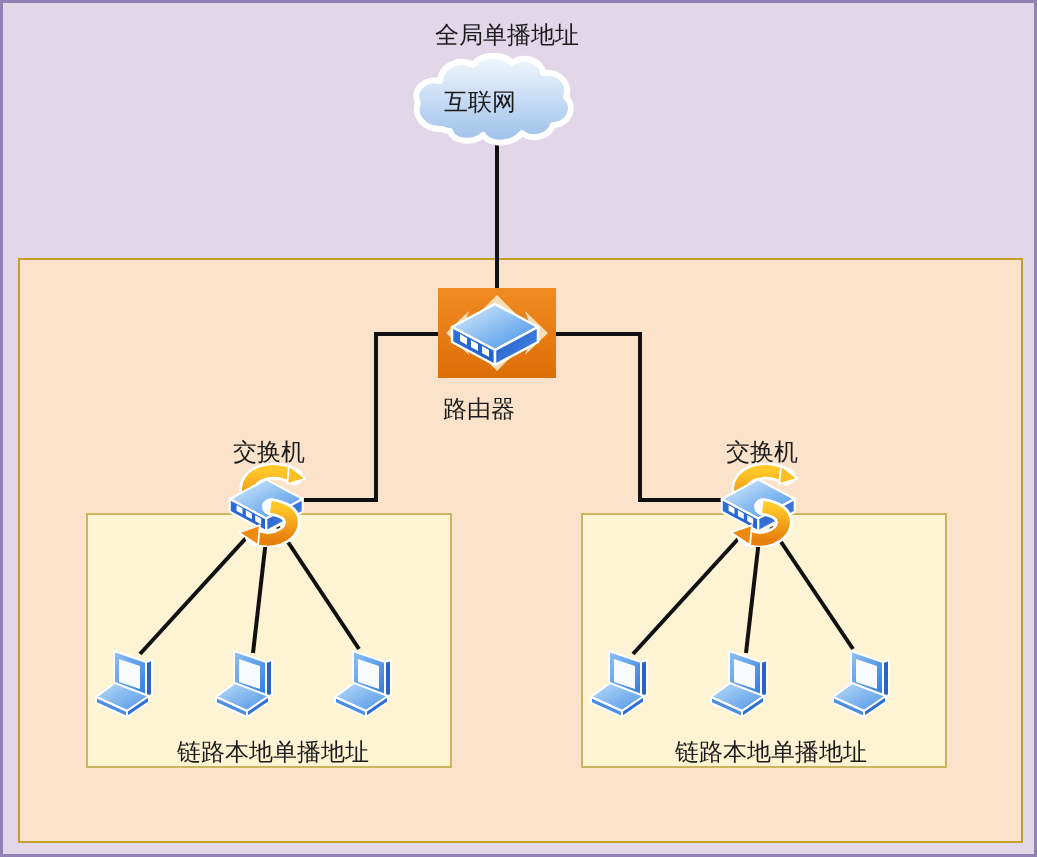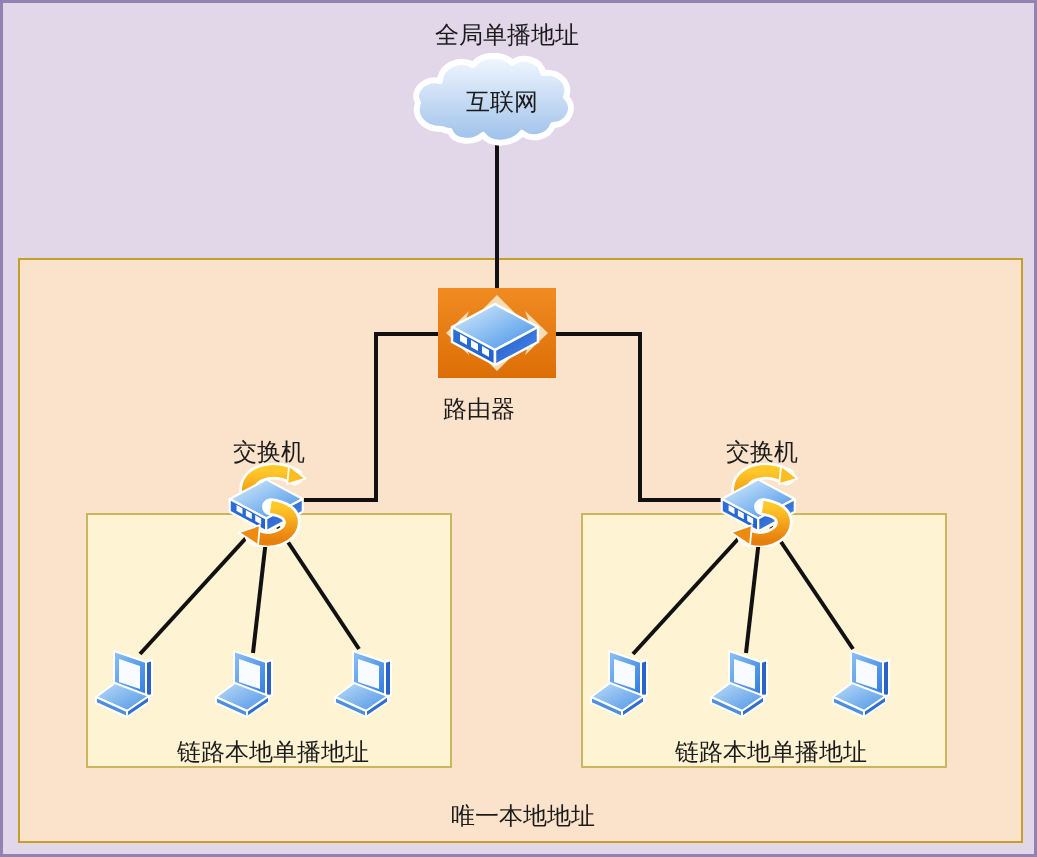--- a/index.html
+++ b/index.html
@@ -20,21 +20,21 @@
   .label {
     position: absolute;
     color: #1b1b1b;
     font-size: 24px;
     line-height: 1.2;
     white-space: nowrap;
     transform: translateX(-50%);
     z-index: 6;
   }
   .top-label    { left: 504px; top: 18px; }
-  .cloud-label  { left: 499px; top: 85px; }
+  .cloud-label  { left: 477px; top: 85px; }
   .router-label { left: 476px; top: 392px; }
   .switch-label-left  { left: 266px; top: 435px; }
   .switch-label-right { left: 759px; top: 435px; }
   .inner-label-left   { left: 270px; top: 735px; }
   .inner-label-right  { left: 768px; top: 735px; }
   .outer-label        { left: 520px; top: 799px; }
 
   .outer-box {
     position: absolute;
     left: 15px; top: 255px;
@@ -221,15 +221,14 @@
   <svg class="icon laptop r2" viewBox="0 0 66 72">
       <use href="#laptop"></use>
     </svg>
   <svg class="icon laptop r3" viewBox="0 0 66 72">
       <use href="#laptop"></use>
     </svg>
 
   <div class="label top-label">全局单播地址</div>
   <div class="label inner-label-left">链路本地单播地址</div>
   <div class="label inner-label-right">链路本地单播地址</div>
-  <div class="label outer-label">唯一本地地址</div>
 
 </div>
 
 </body></html>

